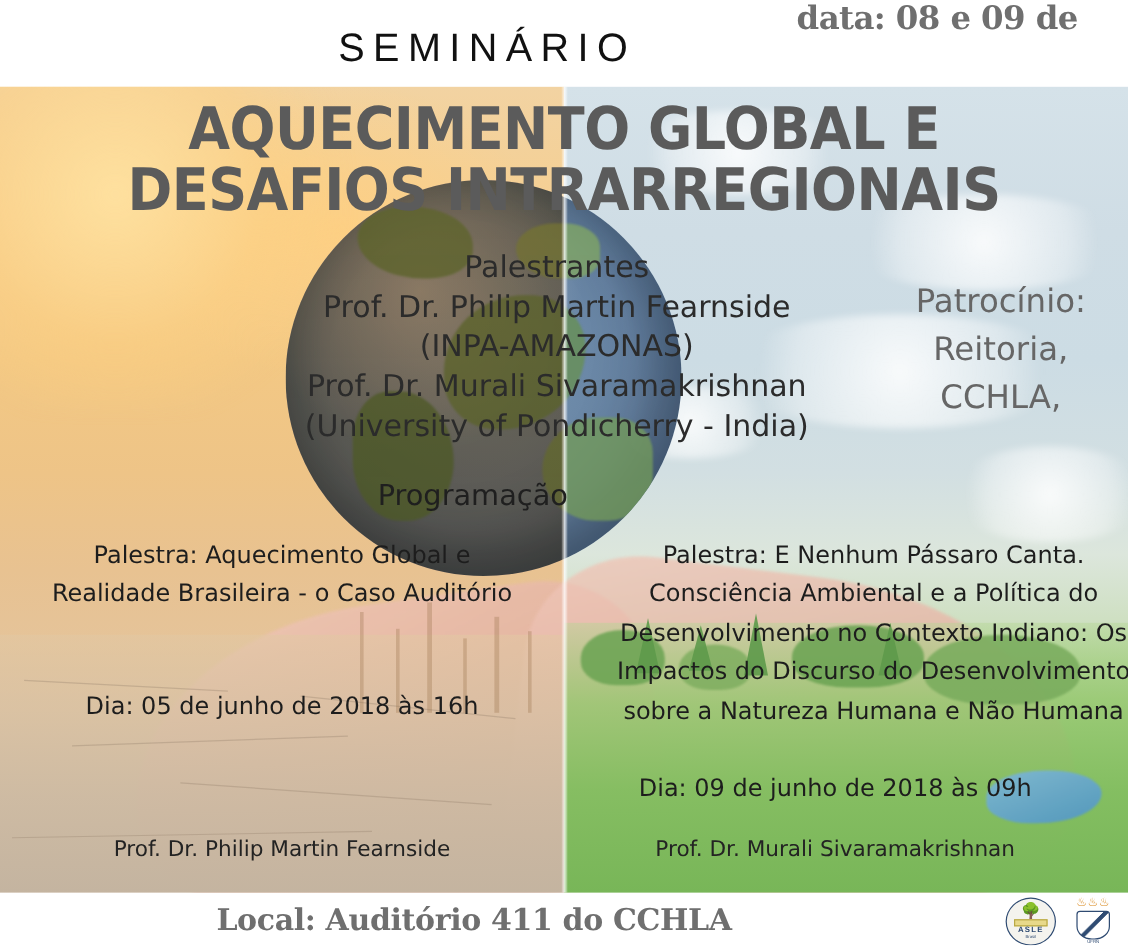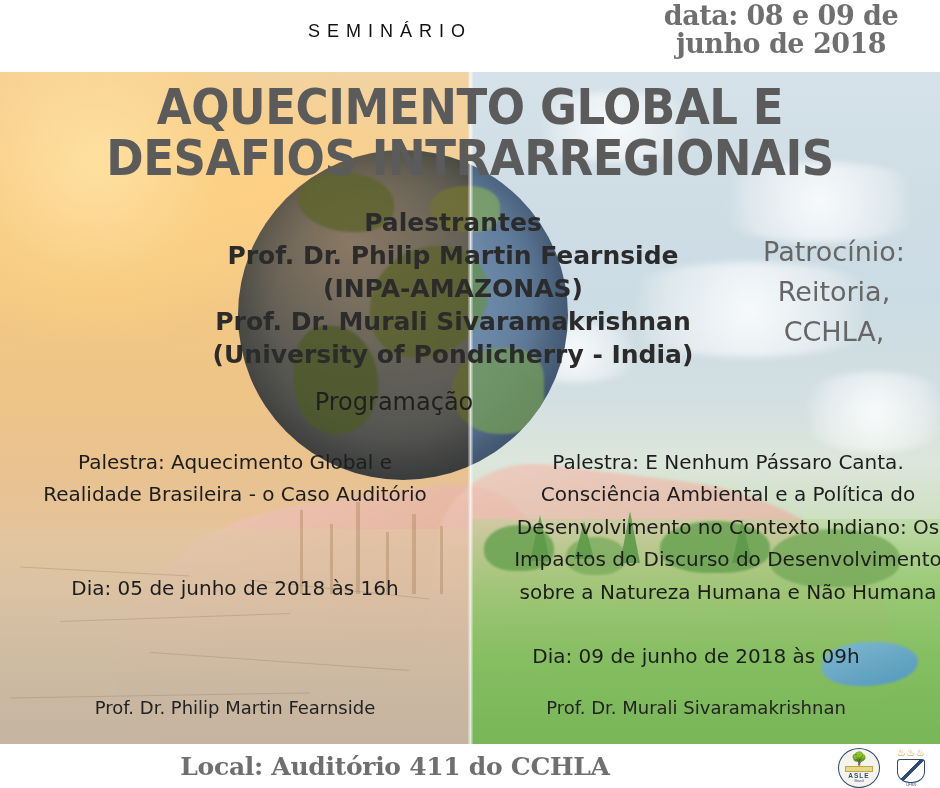--- a/index.html
+++ b/index.html
@@ -11,23 +11,23 @@
     overflow:hidden;
     background:#ffffff;
   }
 
   
   .topband{
     position:absolute;left:0;top:0;width:940px;height:72px;
     background:#ffffff;z-index:40;
   }
   .seminario{
-    position:absolute;left:0;top:21px;width:780px;
+    position:absolute;left:16px;top:21px;width:780px;
     text-align:center;
-    font-size:18px;font-weight:400;letter-spacing:7px;
+    font-size:33px;font-weight:400;letter-spacing:7px;
     color:#111111;
     font-family:"Liberation Sans",sans-serif;
     z-index:41;
   }
   .datebox{
     position:absolute;right:28px;top:2px;width:262px;
     text-align:center;line-height:1.04;
     color:#6f6f6f;
     font-family:"DejaVu Serif",serif;
     font-weight:700;font-size:27px;
@@ -181,37 +181,37 @@
     left:0;top:82px;width:940px;text-align:center;
     color:#5b5b5b;
     font-family:"DejaVu Sans",sans-serif;
     font-weight:700;font-size:49px;line-height:1.05;
     letter-spacing:-0.5px;
     transform:scaleX(.92);transform-origin:50% 0;
   }
   .title span{display:block;}
 
   .speakers{
-    left:153px;top:206px;width:600px;text-align:center;
+    left:164px;top:206px;width:600px;text-align:center;
     color:#2b2b2b;
-    font-size:25px;line-height:1.32;font-weight:700;
+    font-size:25px;line-height:1.32;font-weight:400;
     font-family:"DejaVu Sans",sans-serif;
   }
   .speakers span{display:block;}
 
   .sponsor{
     left:730px;top:232px;width:208px;text-align:center;
     color:#666666;
     font-size:27px;line-height:1.48;font-weight:400;
     font-family:"DejaVu Sans",sans-serif;
   }
   .sponsor span{display:block;}
 
   .prog-head{
-    left:0;top:388px;width:788px;text-align:center;
+    left:0;top:399px;width:788px;text-align:center;
     color:#1f1f1f;
     font-size:24px;font-weight:400;
     font-family:"DejaVu Sans",sans-serif;
   }
 
   .col-left{
     left:40px;top:446px;width:390px;text-align:center;
     color:#1d1d1d;
     font-size:20px;line-height:1.62;font-weight:400;
     font-family:"DejaVu Sans",sans-serif;
@@ -339,21 +339,20 @@
       <div class="pond"></div>
     </div>
 
     <div class="divider"></div>
   </div>
 
   <div class="topband"></div>
   <div class="txt seminario" style="z-index:41;">SEMINÁRIO</div>
   <div class="datebox">
     <span>data: 08 e 09 de</span>
-    <span>junho de 2018</span>
   </div>
 
   <div class="txt title">
     <span>AQUECIMENTO GLOBAL E</span>
     <span>DESAFIOS INTRARREGIONAIS</span>
   </div>
 
   <div class="txt speakers">
     <span>Palestrantes</span>
     <span>Prof. Dr. Philip Martin Fearnside</span>

